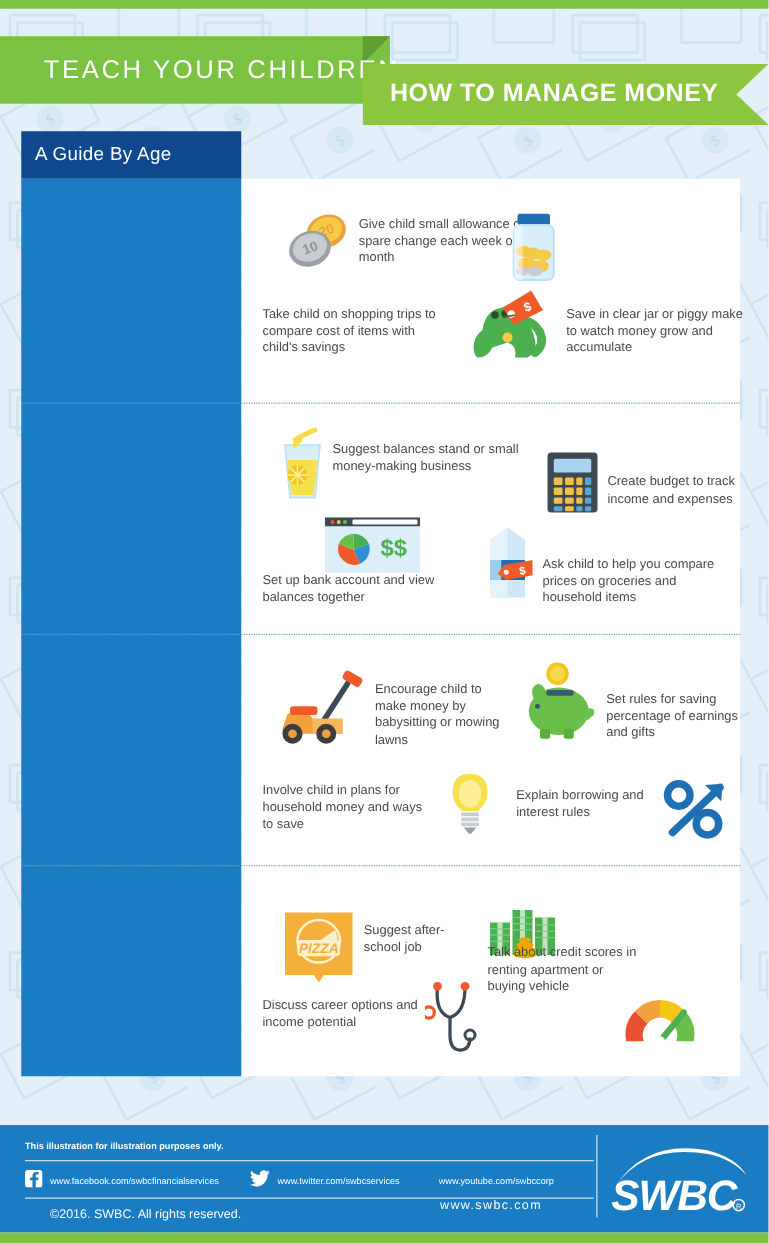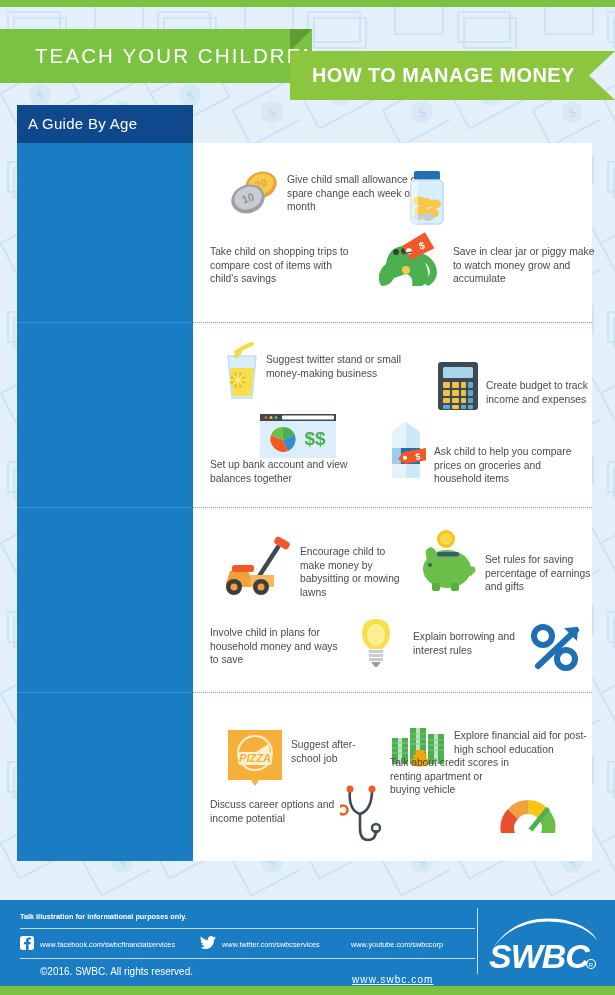--- a/index.html
+++ b/index.html
@@ -120,22 +120,22 @@
   .footer-vr {
     position: absolute; left: 477px; top: 8px; width: 1px; height: 66px;
     background: rgba(255,255,255,0.75);
   }
   .soc { position: absolute; font-size: 7.3px; color: #ffffff; font-weight: normal; }
   .footer-copy {
     position: absolute; left: 20px; top: 66px;
     font-size: 10px; color: #ffffff; font-weight: normal; margin-left: 20px;
   }
   .footer-site {
-    position: absolute; left: 352px; top: 74px;
-    font-size: 10px; color: #ffffff; letter-spacing: 1.1px; text-decoration: underline;
+    position: absolute; left: 352px; top: 59px;
+    font-size: 10px; color: #ffffff; letter-spacing: 1.1px;
   }
   .swbc-logo { position: absolute; left: 487px; top: 14px; }
 </style>
 </head>
 <body>
 
 <div id="poster">
 
   <div class="rule-top"></div>
 
@@ -268,21 +268,21 @@
     <path d="M12 28 L36 28 L33 56 L15 56 Z" fill="#f7e04c"></path>
     <circle cx="20" cy="40" r="8" fill="#f5c518"></circle>
     <g stroke="#fdf0a0" stroke-width="1.2">
       <line x1="20" y1="32" x2="20" y2="48"></line>
         <line x1="12" y1="40" x2="28" y2="40"></line>
       <line x1="14.5" y1="34.5" x2="25.5" y2="45.5"></line>
         <line x1="25.5" y1="34.5" x2="14.5" y2="45.5"></line>
     </g>
     <path d="M18 16 L22 12" stroke="#f7d94c" stroke-width="4" stroke-linecap="round"></path>
   </svg>
-  <div class="tip" style="left:266px;top:353px;width:160px">Suggest twitter stand or small money-making business</div>
+  <div class="tip" style="left:266px;top:353px;width:160px">Suggest balances stand or small money-making business</div>
 
   <svg class="icon" style="left:436px;top:360px" width="44" height="52" viewBox="0 0 44 52">
     <rect x="2" y="2" width="40" height="48" rx="3" fill="#3d4a53"></rect>
     <rect x="7" y="7" width="30" height="11" rx="1.5" fill="#a8d4ee"></rect>
     <g>
       <rect x="7" y="22" width="7" height="6" rx="1" fill="#f0c04a"></rect>
       <rect x="16" y="22" width="7" height="6" rx="1" fill="#f0c04a"></rect>
       <rect x="25" y="22" width="5" height="6" rx="1" fill="#f0c04a"></rect>
       <rect x="32" y="22" width="5" height="6" rx="1" fill="#5ba7d4"></rect>
       <rect x="7" y="30" width="7" height="6" rx="1" fill="#f0c04a"></rect>
@@ -410,21 +410,20 @@
         <line x1="38" y1="23" x2="54" y2="23"></line>
         <line x1="38" y1="28" x2="54" y2="28"></line>
     </g>
     <g fill="#f0a800">
       <ellipse cx="30" cy="42" rx="9" ry="2.6"></ellipse>
         <ellipse cx="30" cy="38" rx="9" ry="2.6"></ellipse>
       <ellipse cx="30" cy="34" rx="7" ry="2.4"></ellipse>
         <ellipse cx="30" cy="30" rx="5" ry="2.2"></ellipse>
     </g>
   </svg>
-  <div class="tip" style="left:454px;top:729px;width:145px">Explore financial aid for post-high school education</div>
 
   <div class="tip right-al" style="left:210px;top:798px;width:145px">Discuss career options and income potential</div>
   <svg class="icon" style="left:340px;top:784px" width="44" height="62" viewBox="0 0 44 62">
     <path d="M10 6 Q8 26 20 30 Q32 26 32 6" fill="none" stroke="#3d4a53" stroke-width="2.6"></path>
     <circle cx="10" cy="5" r="3.5" fill="#f05a28"></circle>
     <circle cx="32" cy="5" r="3.5" fill="#f05a28"></circle>
     <path d="M20 30 L20 44 Q20 56 28 56 Q36 56 36 46" fill="none" stroke="#3d4a53" stroke-width="2.6"></path>
     <circle cx="36" cy="44" r="4" fill="none" stroke="#3d4a53" stroke-width="2.4"></circle>
     <circle cx="3" cy="26" r="4.5" fill="none" stroke="#f05a28" stroke-width="2.6"></circle>
   </svg>
@@ -433,21 +432,21 @@
   <svg class="icon" style="left:497px;top:795px" width="62" height="42" viewBox="0 0 62 42">
     <path d="M4 38 A27 27 0 0 1 11 14 L21 24 A13 13 0 0 0 18 38 Z" fill="#e8502f"></path>
     <path d="M11 14 A27 27 0 0 1 31 5 L31 19 A13 13 0 0 0 21 24 Z" fill="#f0a13c"></path>
     <path d="M31 5 A27 27 0 0 1 51 14 L41 24 A13 13 0 0 0 31 19 Z" fill="#f5c518"></path>
     <path d="M51 14 A27 27 0 0 1 58 38 L44 38 A13 13 0 0 0 41 24 Z" fill="#6abf4b"></path>
     <path d="M31 38 L50 15" stroke="#4caf50" stroke-width="5" stroke-linecap="round"></path>
     <circle cx="31" cy="38" r="4" fill="#ffffff"></circle>
   </svg>
 
   <div class="footer">
-    <div class="footer-note">Talk illustration for informational purposes only.</div>
+    <div class="footer-note">This illustration for illustration purposes only.</div>
     <div class="footer-hr" style="top:28px"></div>
     <div class="footer-hr" style="top:58px"></div>
     <div class="footer-vr"></div>
 
     <svg style="position:absolute;left:20px;top:36px" width="14" height="14" viewBox="0 0 14 14">
       <rect width="14" height="14" rx="2.5" fill="#ffffff"></rect>
       <path d="M8.6 14V8.2h1.9l.3-2.2H8.6V4.6c0-.6.2-1 1.1-1h1.2V1.6C10.6 1.6 9.9 1.5 9 1.5 7.2 1.5 6 2.6 6 4.4V6H4.1v2.2H6V14z" fill="#1a7dc4"></path>
     </svg>
     <div class="soc" style="left:40px;top:40px">www.facebook.com/swbcfinancialservices</div>
 

